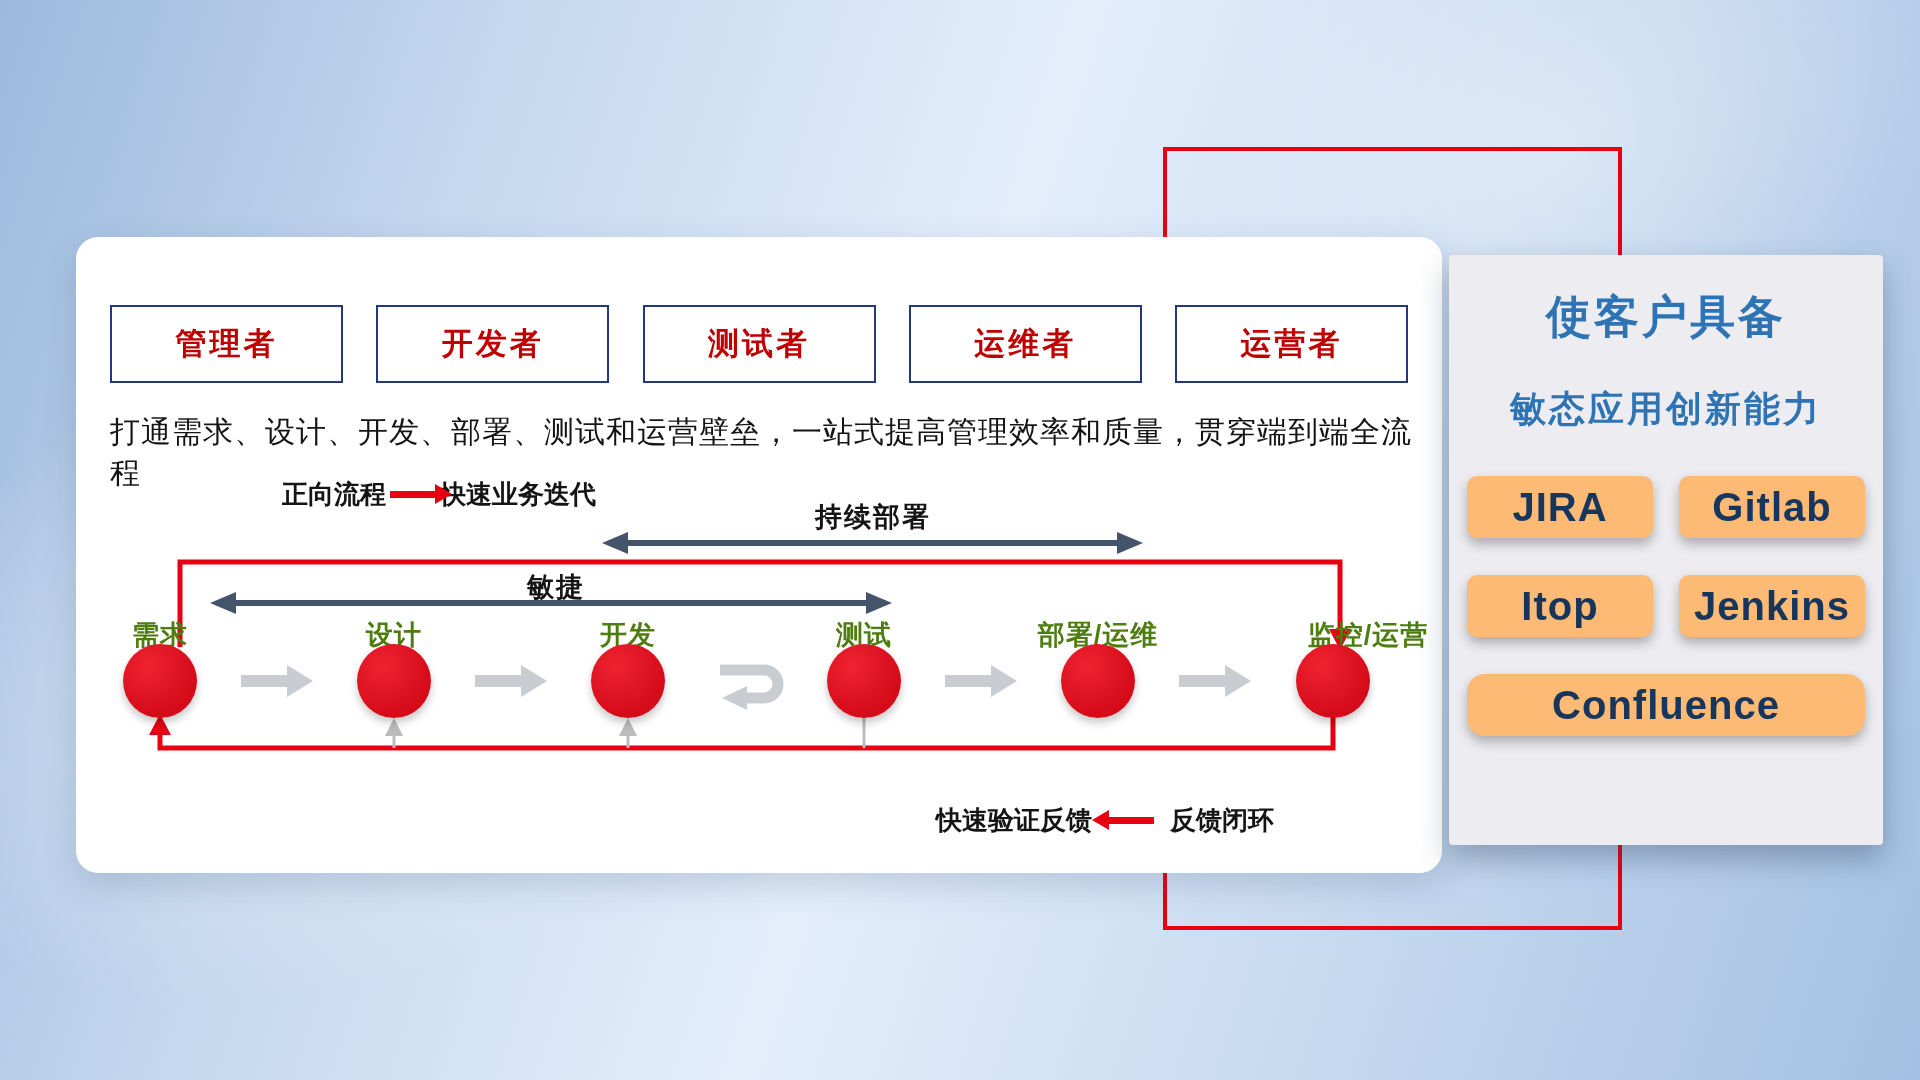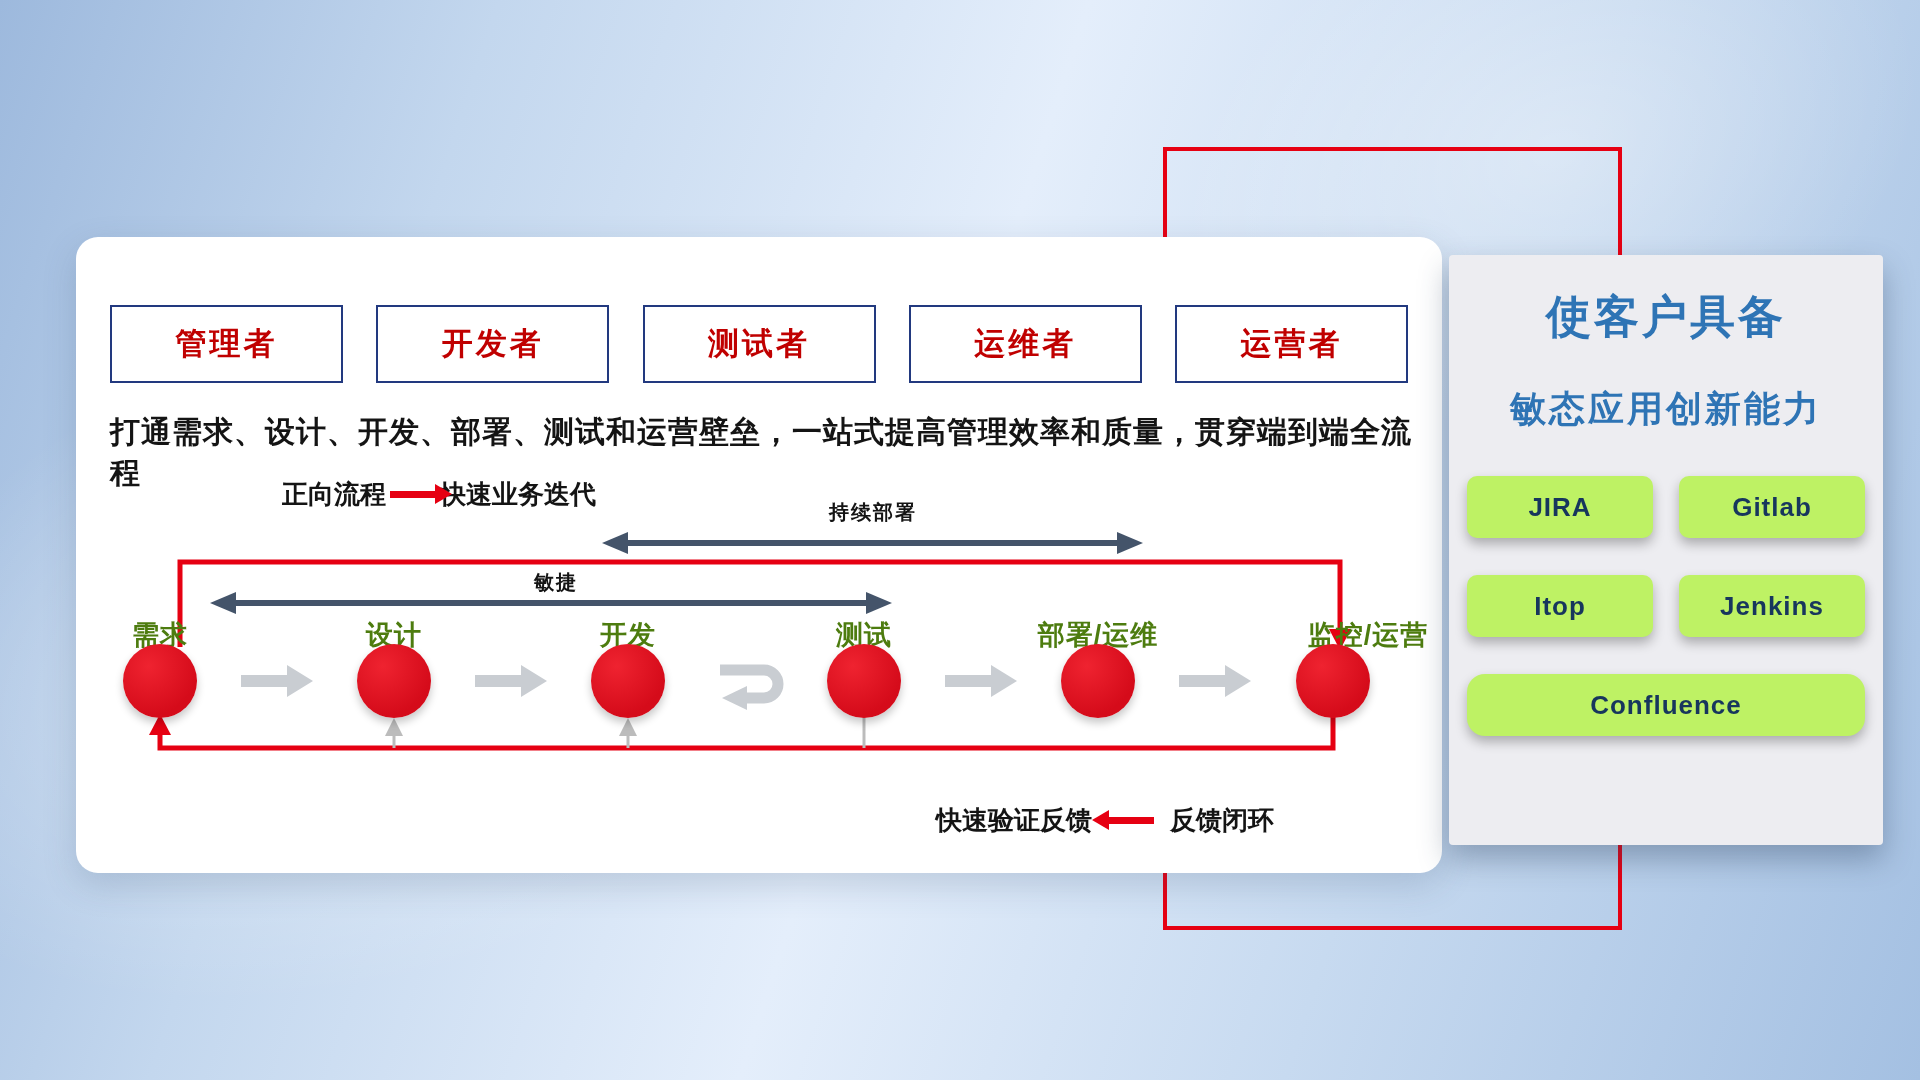--- a/index.html
+++ b/index.html
@@ -20,21 +20,21 @@
   
   .card { position:absolute; left:76px; top:237px; width:1366px; height:636px;
     background:#ffffff; border-radius:22px; box-shadow:0 12px 34px rgba(55,80,115,.20); z-index:2;padding-left:32px; }
 
   .roles { position:absolute; left:34px; top:68px; width:1298px; display:flex; justify-content:space-between; }
   .role-box { width:233px; height:78px; border:2px solid #22397f; background:#fff;
     display:flex; align-items:center; justify-content:center;
     color:#c00000; font-size:31px; font-weight:bold; letter-spacing:3px; }
 
   .description { position:absolute; left:34px; top:175px; width:1310px;
-    font-size:30px; font-weight:bold; color:#141414; letter-spacing:1px; }
+    font-size:30px; font-weight:normal; color:#141414; letter-spacing:1px; }
 
   .legend-forward { position:absolute; left:206px; top:240px; display:flex; align-items:center; gap:4px;
     font-size:26px; font-weight:bold; color:#141414; }
   .legend-feedback { position:absolute; left:860px; top:566px; display:flex; align-items:center; gap:16px;
     font-size:26px; font-weight:bold; color:#141414; }
 
   .red-arrow { position:relative; width:46px; height:7px; background:#e60012; display:inline-block; }
   .red-arrow.right::after { content:""; position:absolute; right:-16px; top:-7px;
     border-left:17px solid #e60012; border-top:10.5px solid transparent; border-bottom:10.5px solid transparent; }
   .red-arrow.left::before { content:""; position:absolute; left:-16px; top:-7px;
@@ -44,42 +44,42 @@
   .loop-svg { position:absolute; left:0; top:0; }
   .red-line { stroke:#e60012; stroke-width:5; fill:none; }
   .red-fill { fill:#e60012; }
   .gray-line { stroke:#bcbcbc; stroke-width:3; fill:none; }
   .gray-fill { fill:#bcbcbc; }
 
   .dbl { position:absolute; }
   .dark-line { stroke:#44546a; stroke-width:6; }
   .dark-fill { fill:#44546a; }
 
-  .arrow-label { position:absolute; transform:translateX(-50%); font-size:20px; font-weight:bold;
+  .arrow-label { position:absolute; transform:translateX(-50%); font-size:27px; font-weight:bold;
     color:#141414; white-space:nowrap; letter-spacing:2px; }
   .stage-label { position:absolute; top:380px; transform:translateX(-50%); font-size:27px; font-weight:bold;
     color:#4d7c0f; white-space:nowrap; letter-spacing:1px; }
 
   .node { position:absolute; top:407px; width:74px; height:74px; border-radius:50%;
     background:radial-gradient(circle at 35% 30%, #ef2330, #d50b1a 70%);
     box-shadow:0 5px 9px rgba(0,0,0,.22); }
 
   .block-arrow { position:absolute; top:428px; }
   .iter-arrow { position:absolute; left:636px; top:417px; }
 
   
   .panel { position:absolute; left:1449px; top:255px; width:434px; height:590px;
     background:#ededf1; border-radius:4px; box-shadow:0 14px 30px rgba(45,65,95,.38); z-index:3; }
   .panel-title { margin-top:32px; text-align:center; color:#2e74b5; font-size:45px; font-weight:bold;
     letter-spacing:3px; white-space:nowrap; }
   .panel-title.t2 { margin-top:38px; font-size:36px; }
   .tools { margin:42px 18px 0; display:grid; grid-template-columns:1fr 1fr; column-gap:26px; row-gap:37px; }
-  .tool { height:62px; background:#bef264; border-radius:10px; box-shadow:0 6px 12px rgba(0,0,0,.28);
+  .tool { height:62px; background:#fdba74; border-radius:10px; box-shadow:0 6px 12px rgba(0,0,0,.28);
     display:flex; align-items:center; justify-content:center;
-    font-size:26px; font-weight:bold; color:#17365d; letter-spacing:1px; }
+    font-size:40px; font-weight:bold; color:#17365d; letter-spacing:1px; }
   .tool.wide { grid-column:1 / -1;border-radius:18px; }
 </style>
 </head>
 <body>
 
 <div class="stage">
   <div class="streak s1"></div>
   <div class="streak s2"></div>
 
   <div class="red-frame"></div>

